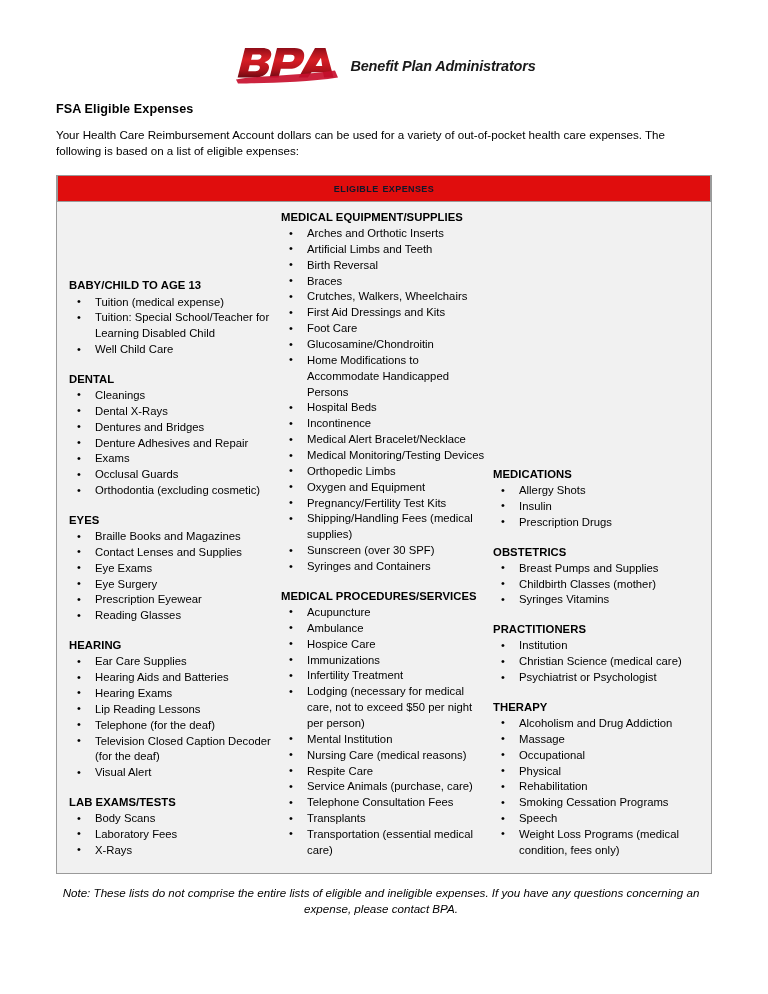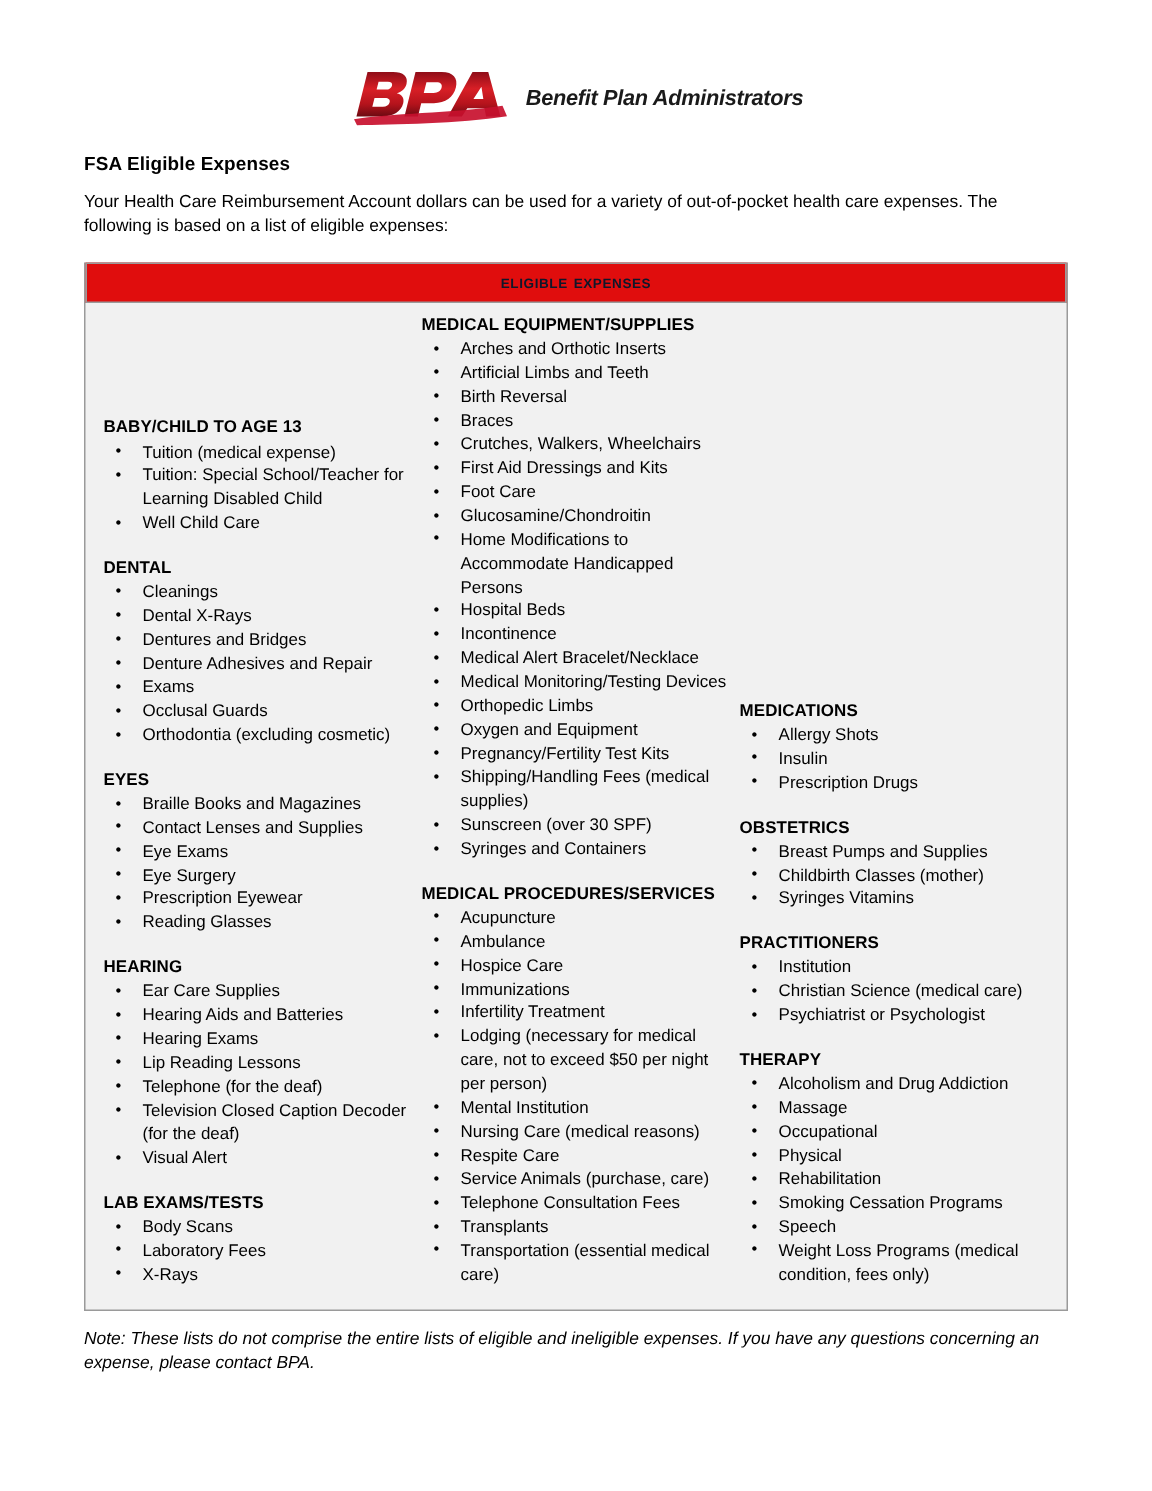--- a/index.html
+++ b/index.html
@@ -132,20 +132,21 @@
     color: #000;
   }
 
   
   .footer-note {
     margin-top: 11px;
     font-size: 11.6px;
     font-style: italic;
     line-height: 1.4;
     max-width: 650px;
+    text-align: center;
   }
 </style>
 </head>
 <body>
 
 <div class="logo-band">
   <div class="logo-wrap">
     <div class="logo-mark">
       <svg width="112" height="40" viewBox="0 0 112 40" aria-hidden="true">
         <defs>

